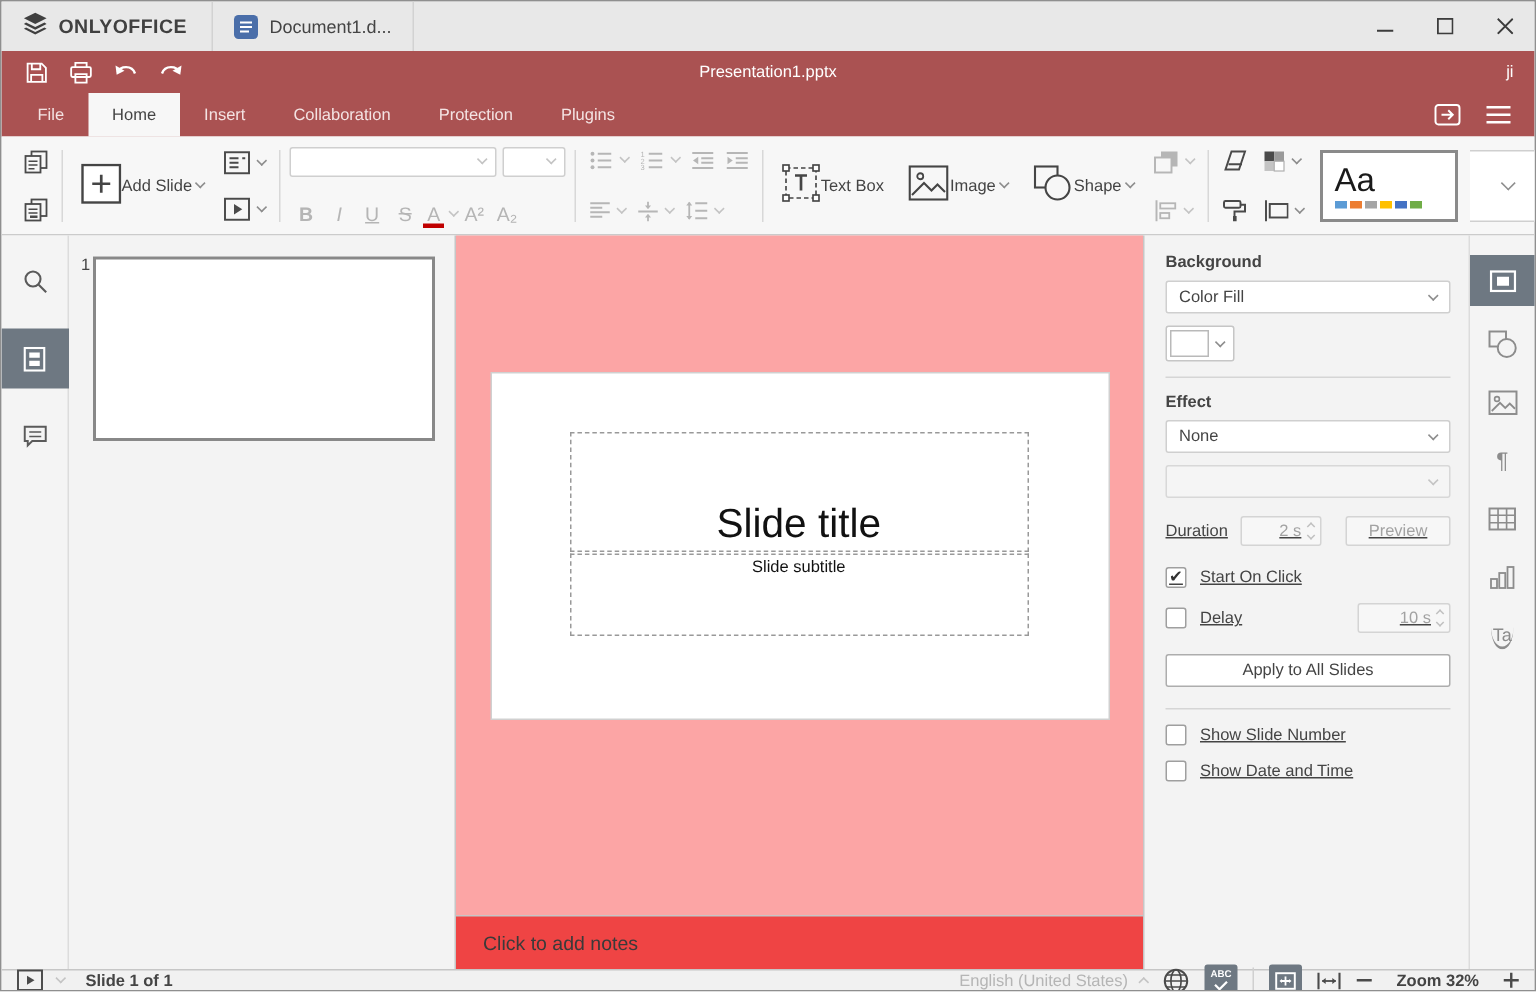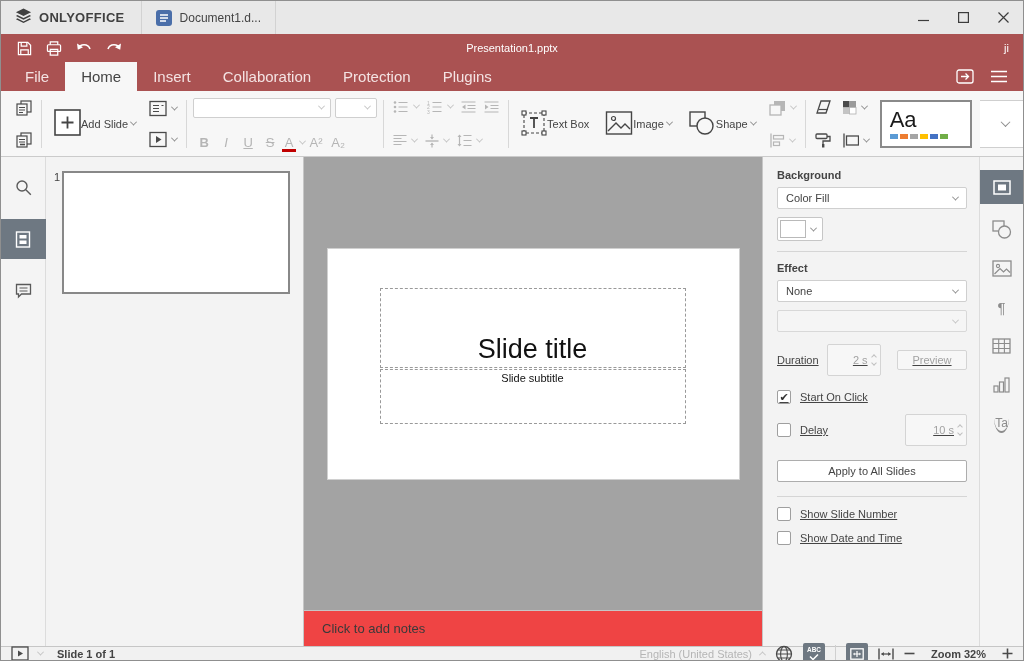--- a/index.html
+++ b/index.html
@@ -19,21 +19,21 @@
 
   
   .header { height:28px; background:#aa5252; display:flex; align-items:center; color:#fff; flex:none; position:relative; }
   .qbtn { width:30px; height:24px; display:flex; align-items:center; justify-content:center; color:#fff; }
   .qbtn:first-child { margin-left:8px; }
   .doc-title { position:absolute; left:0; right:0; text-align:center; font-size:11px; color:#fff; pointer-events:none; }
   .user-badge { margin-left:auto; margin-right:14px; font-size:11px; color:#fff; }
 
   
   .menubar { height:29px; background:#aa5252; display:flex; align-items:stretch; flex:none; padding-left:8px; }
-  .mitem { display:flex; align-items:center; padding:0 16px; color:#f4e3e3; font-size:15px; }
+  .mitem { display:flex; align-items:center; padding:0 16px; color:#f4e3e3; font-size:11px; }
   .mitem.active { background:#f7f7f7; color:#444; }
   .menu-right { margin-left:auto; display:flex; align-items:center; gap:6px; padding-right:10px; color:#fff; }
   .mrbtn { width:28px; height:24px; display:flex; align-items:center; justify-content:center; color:#fff; }
 
   
   .toolbar { height:66px; background:#f7f7f7; border-bottom:1px solid #cbcbcb; display:flex; align-items:center; flex:none; padding:0 6px; }
   .tsep { width:1px; height:48px; background:#d8d8d8; margin:0 6px; flex:none; }
   .tgroup { display:flex; align-items:center; gap:4px; }
   .tcol { display:flex; flex-direction:column; justify-content:space-between; height:52px; }
   .tbtn { display:flex; align-items:center; gap:2px; color:#4a4a4a; padding:2px 3px; border-radius:2px; }
@@ -60,41 +60,41 @@
   .leftbar { width:45px; background:#f4f4f4; border-right:1px solid #dcdcdc; display:flex; flex-direction:column; align-items:center; flex:none; }
   .sidebtn { width:45px; height:40px; display:flex; align-items:center; justify-content:center; color:#5a5a5a; }
   .sidebtn.active { background:#6e7882; color:#fff; }
   .leftbar .sidebtn:first-child { margin-top:10px; }
 
   .thumbs { width:258px; background:#f3f3f3; border-right:1px solid #c6c6c6; position:relative; flex:none; }
   .thumb-num { position:absolute; left:8px; top:14px; font-size:11px; color:#444; }
   .thumb { position:absolute; left:16px; top:14px; width:228px; height:123px; background:#fff; border:2px solid #888; }
 
   .main { flex:1; display:flex; flex-direction:column; min-width:0; }
-  .canvas { flex:1; background:#a3a3a3; display:flex; justify-content:center; overflow:hidden; }
+  .canvas { flex:1; background:#fca5a5; display:flex; justify-content:center; overflow:hidden; }
   .slide { width:411px; height:230px; background:#fff; margin-top:92px; position:relative; flex:none; box-shadow:0 0 0 1px #d0d0d0; }
   .ph { position:absolute; left:52px; width:306px; border:1px dashed #999; display:flex; justify-content:center; }
   .ph.title { top:39px; height:80px; align-items:flex-end; padding-bottom:2px; }
   .ph.title span { font-size:27px; color:#111; line-height:1.1; }
   .ph.subtitle { top:120px; height:55px; align-items:flex-start; padding-top:2px; }
   .ph.subtitle span { font-size:11px; color:#111; }
   .notes { height:36px; background:#ef4444; border-top:1px solid #c6c6c6; display:flex; align-items:center; padding-left:18px; font-size:13px; color:#3a3a3a; flex:none; }
 
   
   .rightpanel { width:217px; background:#f3f3f3; border-left:1px solid #c6c6c6; flex:none; padding:8px 12px 0 14px; font-size:11px; }
   .rp-h { font-weight:bold; color:#444; margin:4px 0 6px; }
   .rp-select { height:22px; background:#fff; border:1px solid #cfcfcf; border-radius:2px; display:flex; align-items:center; padding:0 8px; color:#444; margin-bottom:8px; }
   .rp-select .chv { margin-left:auto; }
   .rp-select.dis { background:#f5f5f5; border-color:#d8d8d8; color:#a8a8a8; }
   .swatch-btn { width:46px; height:24px; background:#fff; border:1px solid #c6c6c6; border-radius:2px; display:flex; align-items:center; padding:2px; margin-bottom:6px; }
   .swatch { width:26px; height:18px; background:#fff; border:1px solid #b9b9b9; }
   .swatch-btn .chv { margin-left:5px; }
   .rp-div { height:1px; background:#d5d5d5; margin:10px 0; }
   .rp-row { display:flex; align-items:center; margin-bottom:10px;text-decoration:underline; }
-  .spinner { height:32px; border:1px solid #d4d4d4; border-radius:2px; background:#f7f7f7; color:#a2a2a2; display:flex; align-items:center; justify-content:flex-end; padding:0 4px; gap:4px;text-align:center; }
+  .spinner { height:20px; border:1px solid #d4d4d4; border-radius:2px; background:#f7f7f7; color:#a2a2a2; display:flex; align-items:center; justify-content:flex-end; padding:0 4px; gap:4px;text-align:center; }
   .spin-arrows { display:flex; flex-direction:column; gap:2px; }
   .spin-arrows i { display:block; width:4px; height:4px; border-right:1.2px solid #c0c0c0; border-bottom:1.2px solid #c0c0c0; }
   .spin-arrows i.up { transform:rotate(-135deg); }
   .spin-arrows i.dn { transform:rotate(45deg); }
   .rp-btn { height:20px; border:1px solid #d4d4d4; border-radius:2px; background:#f7f7f7; color:#a2a2a2; display:flex; align-items:center; justify-content:center; }
   .rp-btn.en { background:#fff; border-color:#adadad; color:#444; height:22px; }
   .cb { width:14px; height:14px; background:#fff; border:1px solid #9f9f9f; border-radius:2px; margin-right:9px; flex:none; display:flex; align-items:center; justify-content:center; font-size:11px; color:#333; line-height:1; }
   .cb-label { color:#444; }
 
   .rightbar { width:44px; background:#f4f4f4; border-left:1px solid #dcdcdc; display:flex; flex-direction:column; align-items:center; flex:none; }

